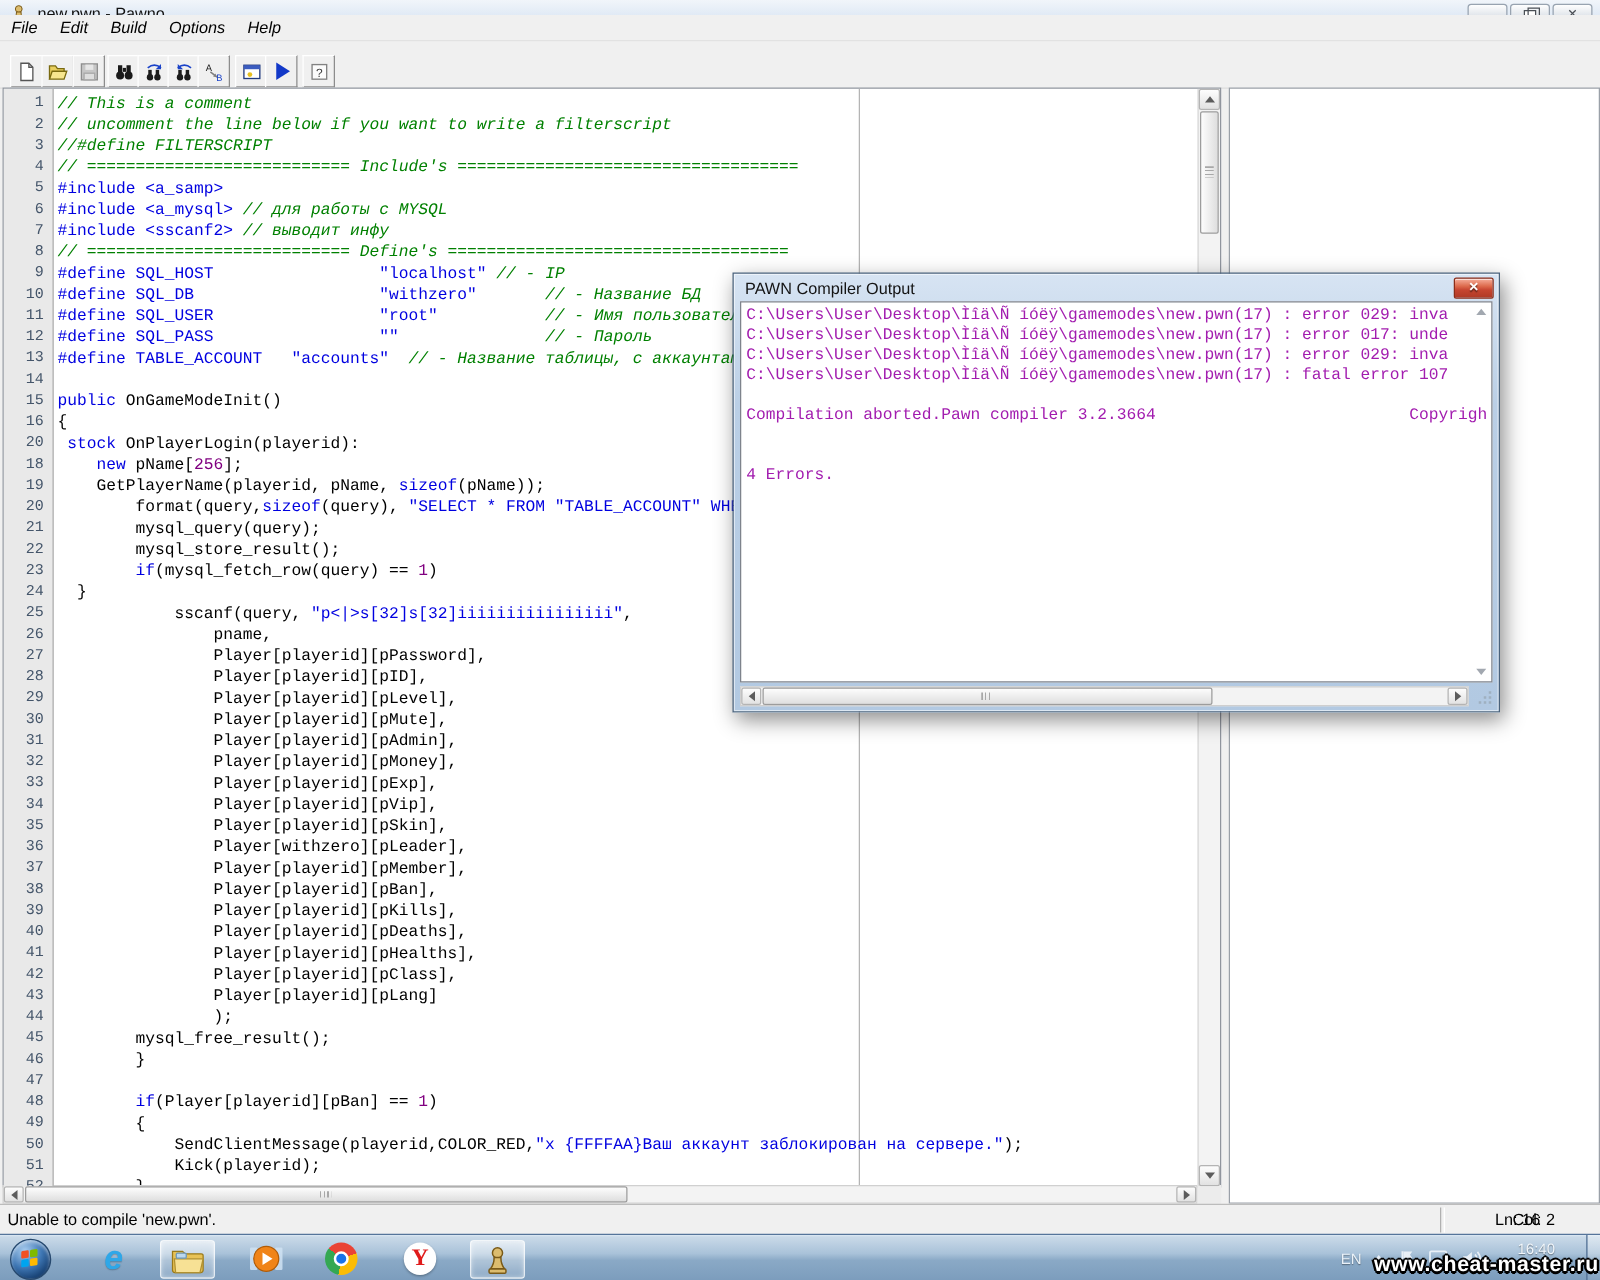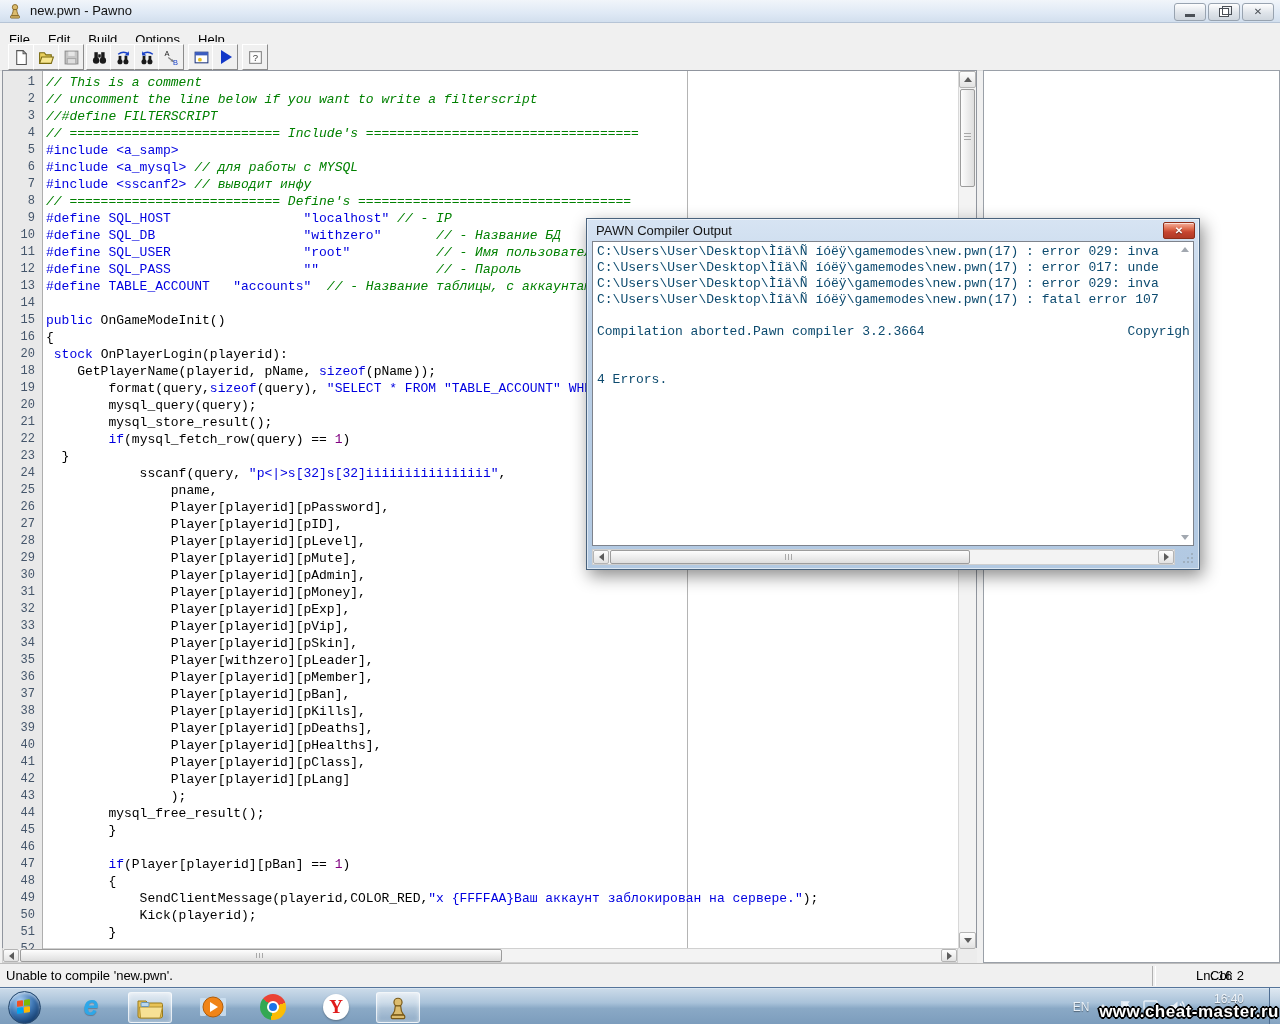--- a/index.html
+++ b/index.html
@@ -14,22 +14,22 @@
   .win-title{left:30px;top:3px;font-size:13px;color:#111;}
   .winbtns{right:6px;top:3px;display:flex;gap:2px;}
   .wbtn{width:30px;height:16px;background:linear-gradient(#fefefe,#dfe4ea 55%,#cfd6de);
     border:1px solid #98a3b0;border-radius:3px;display:flex;align-items:center;justify-content:center;
     color:#4a4f56;font-size:10px;line-height:1;}
   .wbtn .dash{width:10px;height:3px;background:#4a4f56;margin-top:6px;}
   .wbtn .rest{width:8px;height:7px;border:1px solid #4a4f56;position:relative;background:#fff;}
   .wbtn .rest:before{content:"";position:absolute;left:2px;top:-3px;width:8px;height:7px;border:1px solid #4a4f56;}
 
   
-  .menubar{left:0;top:30px;width:1280px;height:20px;background:#f0f0f0;display:flex;align-items:center;
-    border-bottom:1px solid #e2e2e2;}
+  .menubar{left:0;top:12px;width:1280px;height:20px;background:#f0f0f0;display:flex;align-items:center;
+    border-bottom:1px solid #e2e2e2;font-style:italic;}
   .menu-item{padding:0 9px;height:20px;line-height:20px;}
 
   
   .toolbar{left:0;top:42px;width:1280px;height:28px;background:#f0f0f0;border-bottom:1px solid #dcdcdc;}
   .tbtn{position:absolute;top:2px;width:24px;height:24px;background:#f0f0f0;
     border:1px solid;border-color:#ffffff #8c8c8c #8c8c8c #ffffff;
     display:flex;align-items:center;justify-content:center;}
   .tbtn svg{width:17px;height:17px;}
   .runtri{width:0;height:0;border-left:11px solid #1238c8;border-top:7px solid transparent;border-bottom:7px solid transparent;margin-left:3px;}
 
@@ -82,21 +82,21 @@
   .dlg{left:586px;top:218px;width:612px;height:350px;
     background:linear-gradient(#d7e4f3,#bacfe6 30%,#b2c9e2);
     border:1px solid #49627c;box-shadow:inset 0 0 0 1px rgba(255,255,255,.55), 3px 6px 16px rgba(0,0,0,.45);z-index:10;}
   .dlg-title{position:absolute;left:9px;top:2px;height:19px;line-height:19px;color:#141414;}
   .dlg-close{position:absolute;right:4px;top:3px;width:30px;height:15px;border:1px solid #8c2d18;border-radius:2px;
     background:linear-gradient(#f6b09c,#dd6a4c 40%,#c64530 60%,#b03a26);
     box-shadow:inset 0 1px 0 rgba(255,255,255,.6);display:flex;align-items:center;justify-content:center;
     color:#fff;font-weight:bold;font-size:10px;line-height:1;text-shadow:0 1px 1px rgba(0,0,0,.5);}
   .dlg-body{position:absolute;left:5px;top:22px;right:5px;bottom:23px;background:#fff;
     border:1px solid #7e838c;overflow:hidden;}
-  .dlg-pre{margin:0;padding:2px 4px;font-family:"Liberation Mono",monospace;font-size:13px;line-height:16px;white-space:pre;color:#0c4a6e;}
+  .dlg-pre{margin:0;padding:2px 4px;font-family:"Liberation Mono",monospace;font-size:13px;line-height:16px;white-space:pre;color:#a21caf;}
   .dlg-vup{position:absolute;right:4px;top:5px;border-left:4px solid transparent;border-right:4px solid transparent;border-bottom:5px solid #a2a8b0;}
   .dlg-vdown{position:absolute;right:4px;bottom:5px;border-left:4px solid transparent;border-right:4px solid transparent;border-top:5px solid #a2a8b0;}
   .dlg-hscroll{position:absolute;left:5px;right:24px;bottom:4px;height:16px;background:#f3f3f3;border:1px solid #cfcfcf;box-sizing:border-box;}
   .dlg-grip{position:absolute;right:6px;bottom:6px;width:11px;height:11px;}
   .dlg-grip i{position:absolute;width:2px;height:2px;background:#9fb0c0;box-shadow:0 0 0 0 transparent;}
 
   
   .taskbar{left:0;top:987px;width:1280px;height:37px;
     background:linear-gradient(#cddcea,#a9c2d9 40%,#8aa9c6 55%,#7b9cbc);
     border-top:1px solid #55749a;box-shadow:inset 0 1px 0 #d8e5f1;}
@@ -302,20 +302,21 @@
         <div class="crow"><span class="tc">// =========================== Define's ===================================</span></div>
         <div class="crow"><span class="tk">#define SQL_HOST</span><span class="tp">                 </span><span class="ts">"localhost"</span><span class="tp"> </span><span class="tc">// - IP</span></div>
         <div class="crow"><span class="tk">#define SQL_DB</span><span class="tp">                   </span><span class="ts">"withzero"</span><span class="tp">       </span><span class="tc">// - Название БД</span></div>
         <div class="crow"><span class="tk">#define SQL_USER</span><span class="tp">                 </span><span class="ts">"root"</span><span class="tp">           </span><span class="tc">// - Имя пользователя</span></div>
         <div class="crow"><span class="tk">#define SQL_PASS</span><span class="tp">                 </span><span class="ts">""</span><span class="tp">               </span><span class="tc">// - Пароль</span></div>
         <div class="crow"><span class="tk">#define TABLE_ACCOUNT</span><span class="tp">   </span><span class="ts">"accounts"</span><span class="tp">  </span><span class="tc">// - Название таблицы, с аккаунтами</span></div>
         <div class="crow"></div>
         <div class="crow"><span class="tk">public </span><span class="tp">OnGameModeInit()</span></div>
         <div class="crow"><span class="tp">{</span></div>
         <div class="crow"><span class="tp"> </span><span class="tk">stock </span><span class="tp">OnPlayerLogin(playerid):</span></div>
+        <div class="crow"><span class="tp">    </span><span class="tk">new </span><span class="tp">pName[</span><span class="tn">256</span><span class="tp">];</span></div>
         <div class="crow"><span class="tp">    GetPlayerName(playerid, pName, </span><span class="tk">sizeof</span><span class="tp">(pName));</span></div>
         <div class="crow"><span class="tp">        format(query,</span><span class="tk">sizeof</span><span class="tp">(query), </span><span class="ts">"SELECT * FROM "TABLE_ACCOUNT" WHERE username = '%s'"</span><span class="tp">, pName);</span></div>
         <div class="crow"><span class="tp">        mysql_query(query);</span></div>
         <div class="crow"><span class="tp">        mysql_store_result();</span></div>
         <div class="crow"><span class="tp">        </span><span class="tk">if</span><span class="tp">(mysql_fetch_row(query) == </span><span class="tn">1</span><span class="tp">)</span></div>
         <div class="crow"><span class="tp">  }</span></div>
         <div class="crow"><span class="tp">            sscanf(query, </span><span class="ts">"p&lt;|&gt;s[32]s[32]iiiiiiiiiiiiiiii"</span><span class="tp">,</span></div>
         <div class="crow"><span class="tp">                pname,</span></div>
         <div class="crow"><span class="tp">                Player[playerid][pPassword],</span></div>
         <div class="crow"><span class="tp">                Player[playerid][pID],</span></div>

